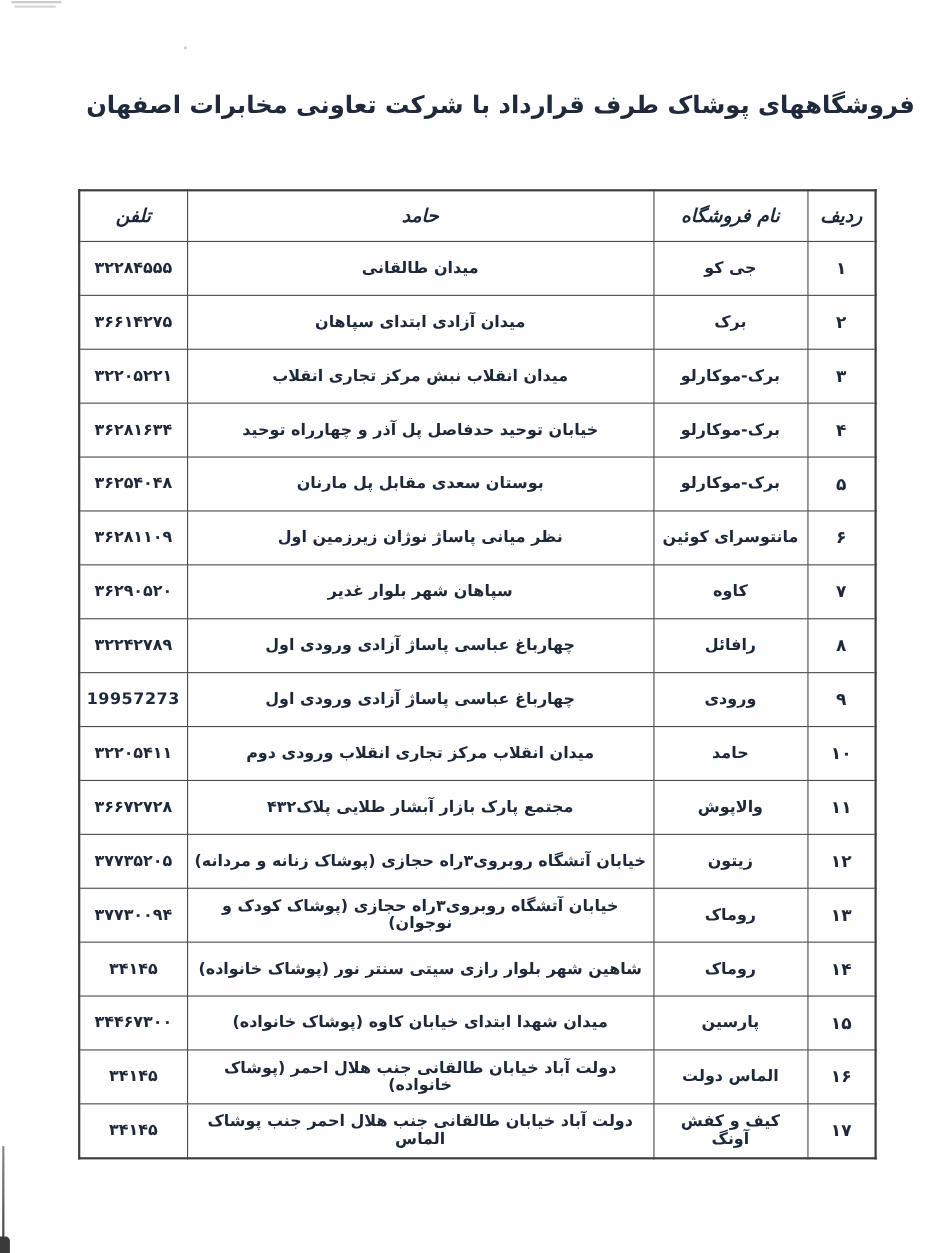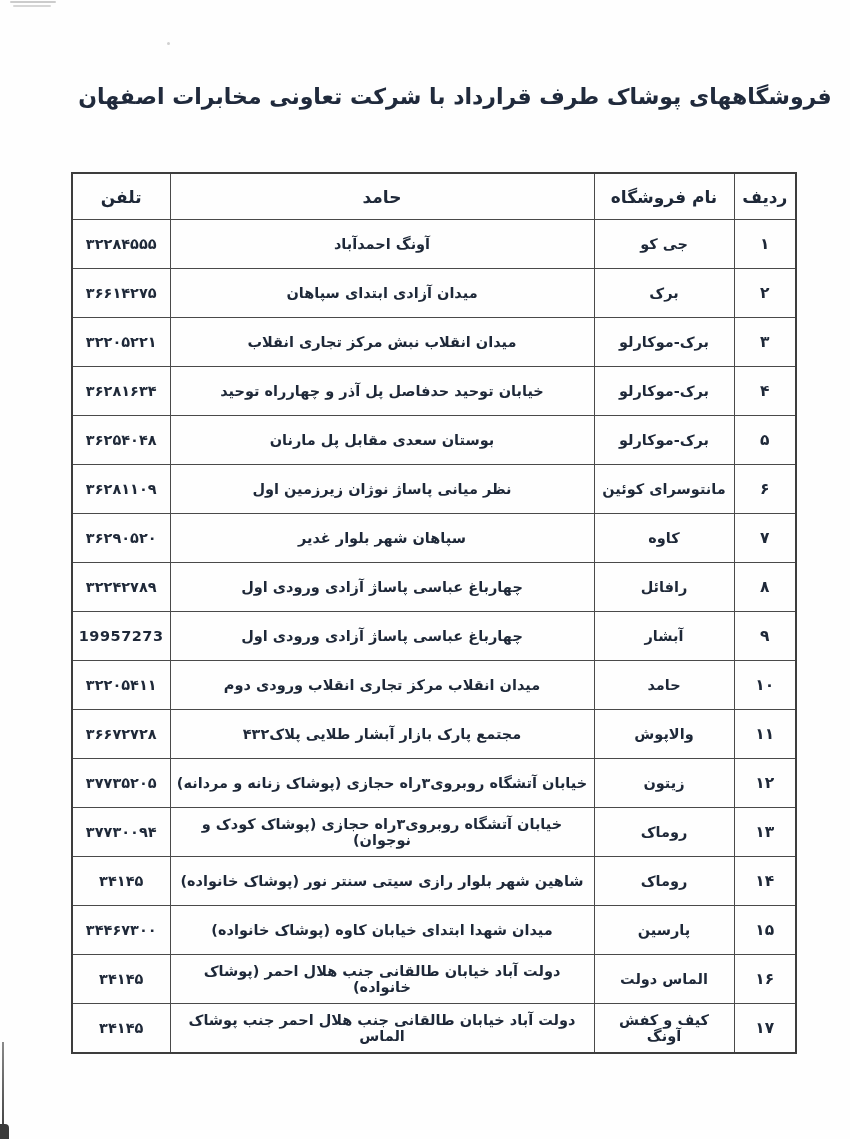--- a/index.html
+++ b/index.html
@@ -50,20 +50,21 @@
     text-align: center;
     vertical-align: middle;
     font-weight: bold;
     color: #1e2838;
     padding: 2px 6px;
     overflow: hidden;
   }
   table.stores thead th {
     height: 41px;
     font-size: 17px;
+    font-style: italic;
   }
   table.stores tbody td {
     height: 44px;
     font-size: 14.5px;
   }
   table.stores td.cell-rowno { font-size: 15.5px; }
   table.stores td.cell-phone { font-size: 14.5px; letter-spacing: 0.5px; }
   
   .smudge-top-1 {
     position: absolute; left: 10px; top: 1px; width: 46px; height: 2px;
@@ -110,21 +111,21 @@
         <th>ردیف</th>
         <th>نام فروشگاه</th>
         <th>حامد</th>
         <th>تلفن</th>
       </tr>
     </thead>
     <tbody>
         <tr>
       <td class="cell-rowno">۱</td>
       <td class="cell-name">جی کو</td>
-      <td class="cell-addr">آونگ احمدآباد</td>
+      <td class="cell-addr">میدان طالقانی</td>
       <td class="cell-phone">۳۲۲۸۴۵۵۵</td>
     </tr>
         <tr>
       <td class="cell-rowno">۲</td>
       <td class="cell-name">برک</td>
       <td class="cell-addr">میدان آزادی ابتدای سپاهان</td>
       <td class="cell-phone">۳۶۶۱۴۲۷۵</td>
     </tr>
         <tr>
       <td class="cell-rowno">۳</td>
@@ -157,21 +158,21 @@
       <td class="cell-phone">۳۶۲۹۰۵۲۰</td>
     </tr>
         <tr>
       <td class="cell-rowno">۸</td>
       <td class="cell-name">رافائل</td>
       <td class="cell-addr">چهارباغ عباسی پاساژ آزادی ورودی اول</td>
       <td class="cell-phone">۳۲۲۴۲۷۸۹</td>
     </tr>
         <tr>
       <td class="cell-rowno">۹</td>
-      <td class="cell-name">آبشار</td>
+      <td class="cell-name">ورودی</td>
       <td class="cell-addr">چهارباغ عباسی پاساژ آزادی ورودی اول</td>
       <td class="cell-phone">19957273</td>
     </tr>
         <tr>
       <td class="cell-rowno">۱۰</td>
       <td class="cell-name">حامد</td>
       <td class="cell-addr">میدان انقلاب مرکز تجاری انقلاب ورودی دوم</td>
       <td class="cell-phone">۳۲۲۰۵۴۱۱</td>
     </tr>
         <tr>

